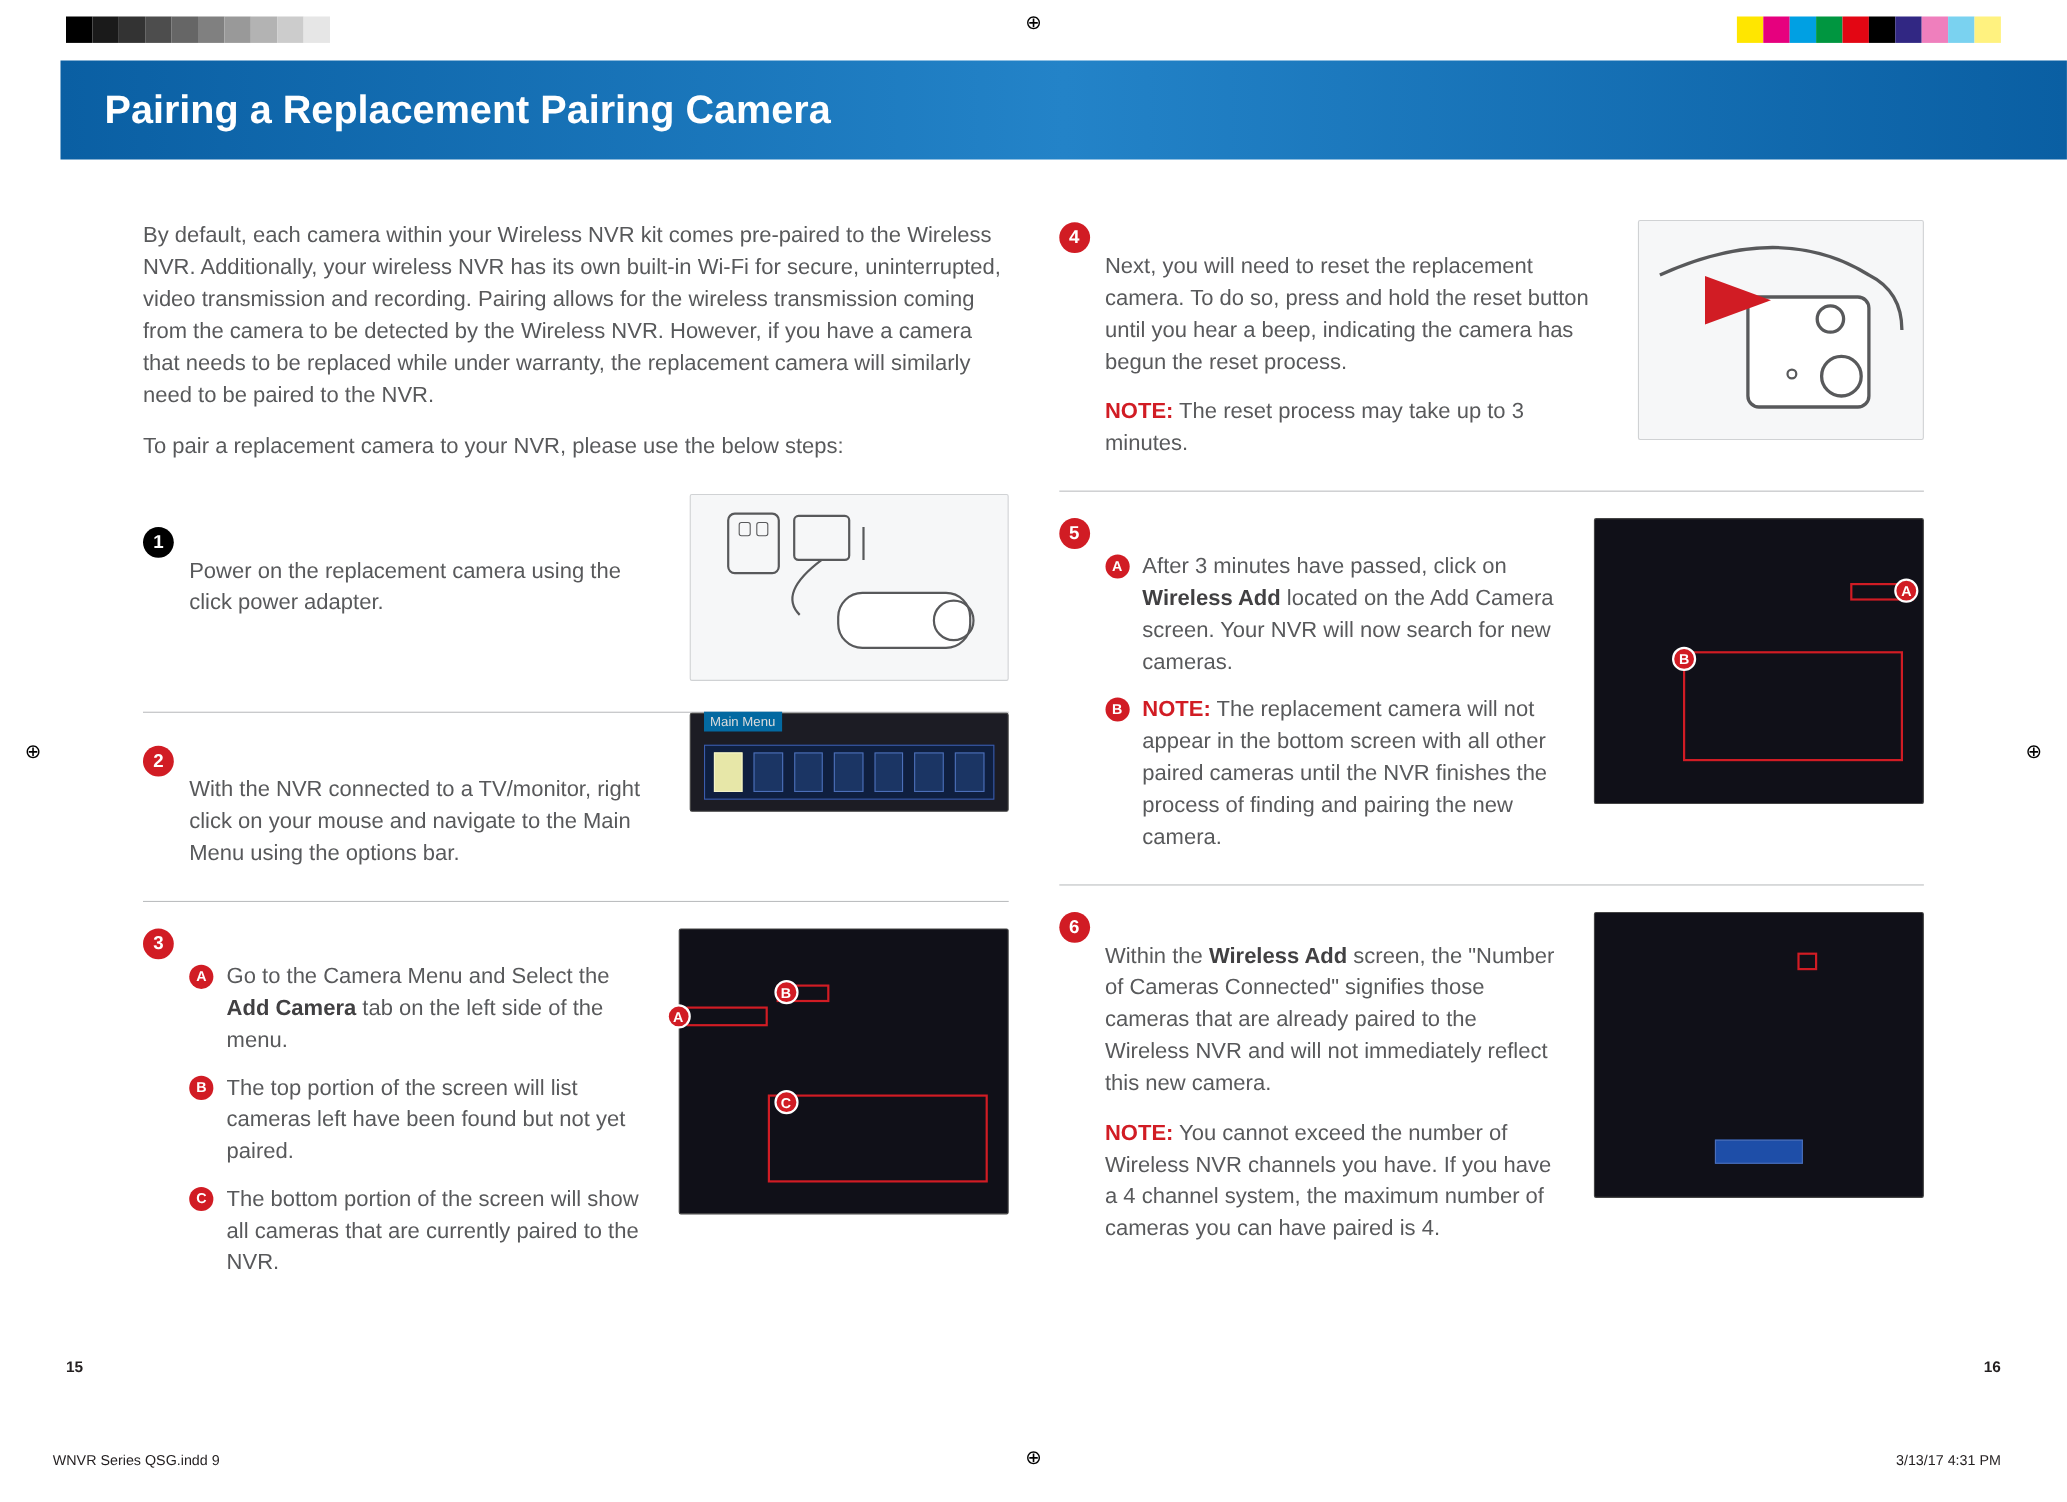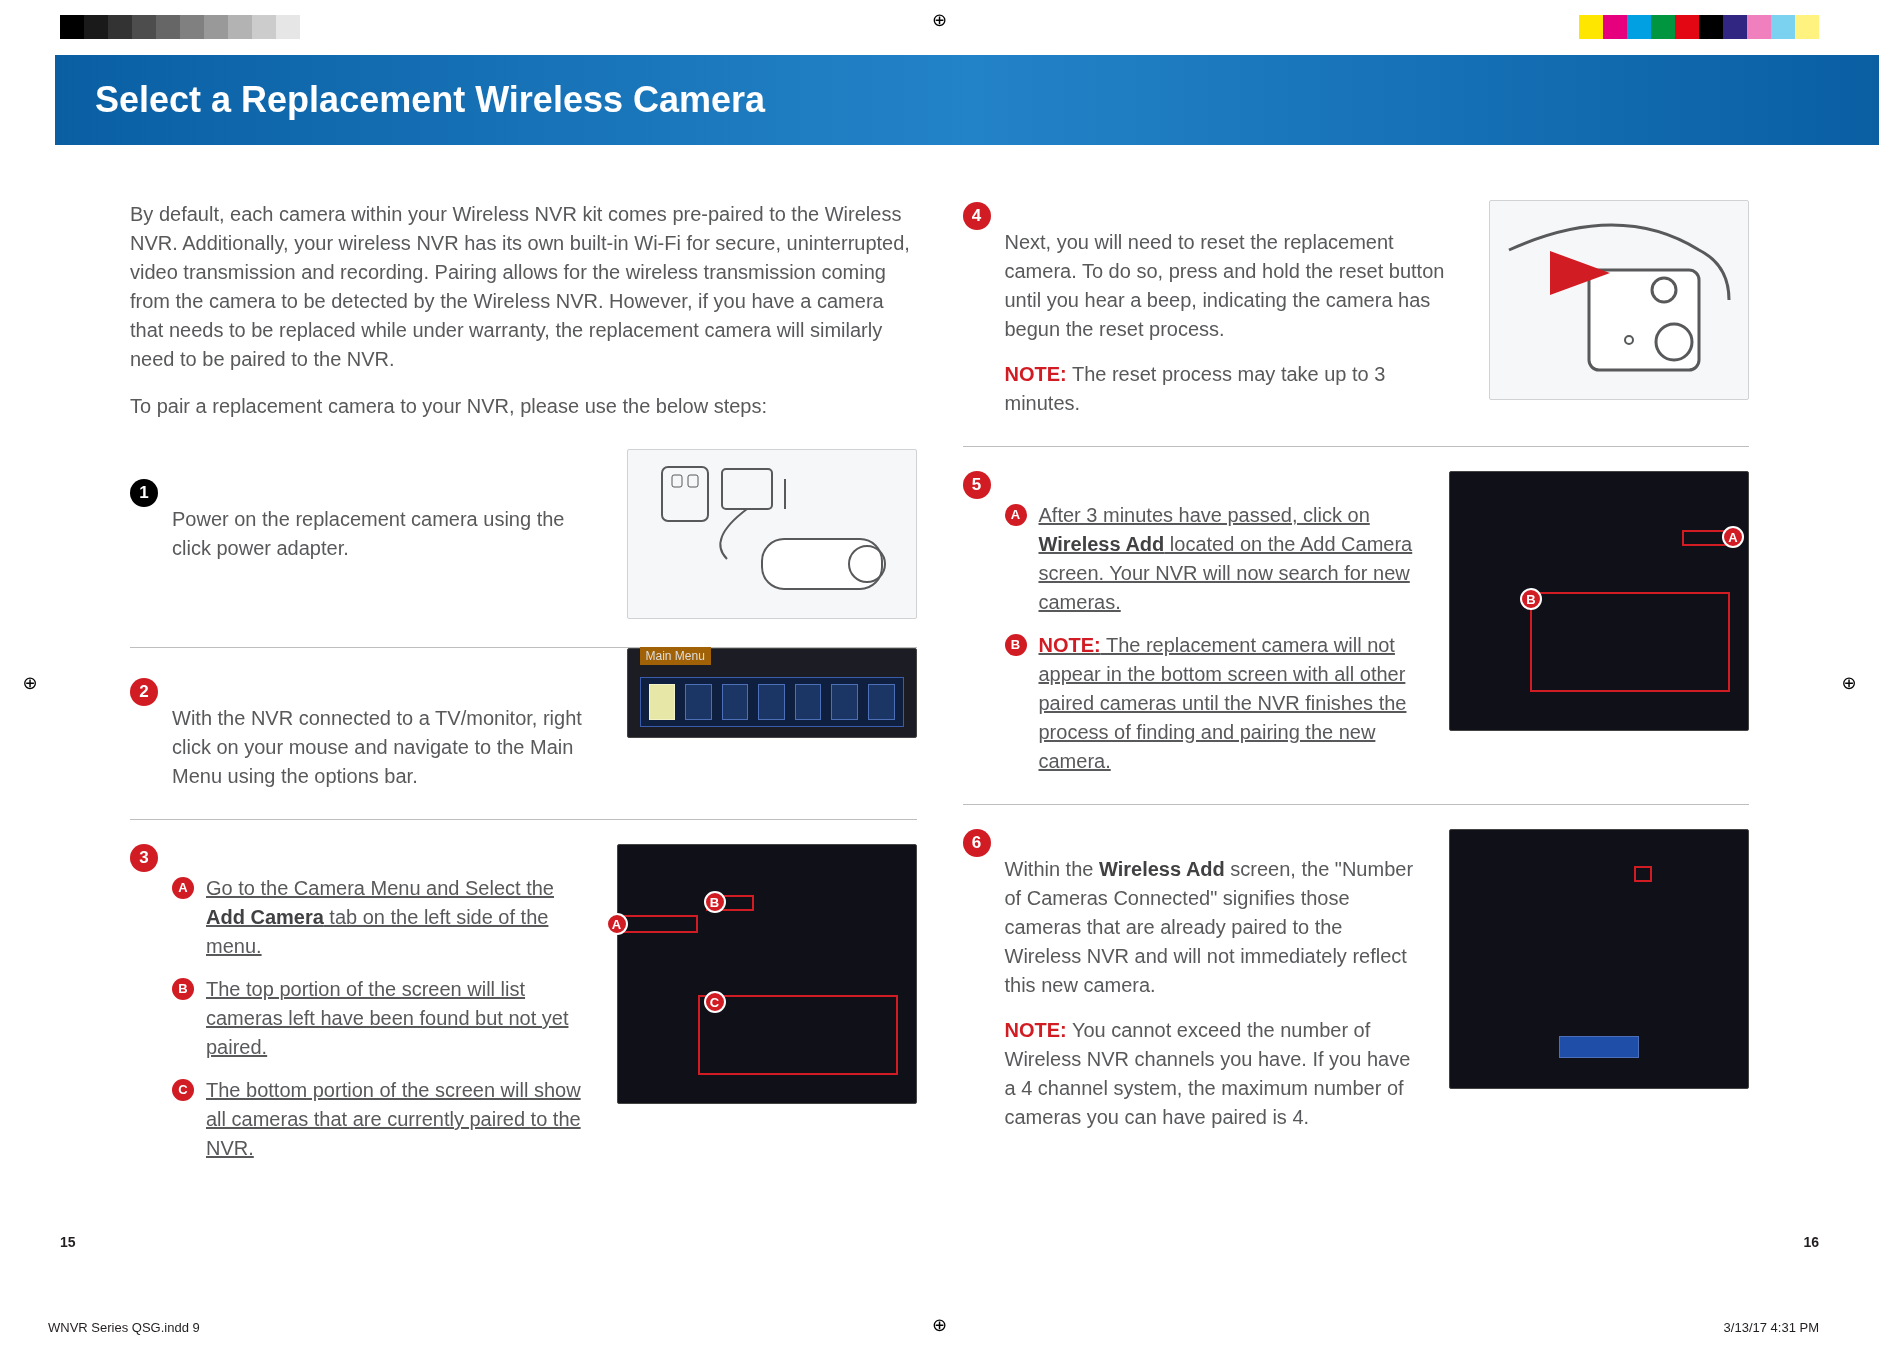--- a/index.html
+++ b/index.html
@@ -94,21 +94,21 @@
     flex: 0 0 auto;
     width: 22px; height: 22px;
     border-radius: 50%;
     background: #d11c24;
     color: #fff;
     font-size: 13px;
     font-weight: 700;
     display: flex; align-items: center; justify-content: center;
     margin-top: 3px;
   }
-  .sub .stxt { flex: 1 1 0; text-decoration: underline; }
+  .sub .stxt { flex: 1 1 0; }
   .sub.first { margin-top: 4px; }
   .note-label { color: #d11c24; font-weight: 700; }
   .bold { font-weight: 700; color:#414042;}
   .hr { border: none; border-top: 1px solid #bcbec0; margin-top: 28px; }
 
   
   .illus {
     flex: 0 0 auto;
     background: #f6f7f8;
     border: 1px solid #d0d2d4;
@@ -148,21 +148,21 @@
   }
   .menu-row {
     position:absolute; top:12px; left:12px; right:12px; height:50px;
     display:flex; gap:10px; align-items:center;
     padding:6px 8px;
     background:#0f1f3f;
     border:1px solid #3b5cad;
   }
   .menu-row .mi { width:36px; height:36px; background:#1b3564; border:1px solid #4c6fb8; }
   .menu-row .mi.sel { background:#e7e7a8; border-color:#f3f3c8;}
-  .menu-label{position:absolute; top:-2px; left:12px; font-size:12px; color:#ddd; background:#a16207; padding:2px 6px;}
+  .menu-label{position:absolute; top:-2px; left:12px; font-size:12px; color:#ddd; background:#0369a1; padding:2px 6px;}
 
   .pagenum {
     position: absolute;
     bottom: 115px;
     font-size: 14px;
     font-weight: 700;
     color: #231f20;
   }
   .pagenum.left { left: 60px; }
   .pagenum.right { right: 60px; text-align: right; }
@@ -206,21 +206,21 @@
     <div class="bar" style="background:#7ad2f0"></div>
     <div class="bar" style="background:#fff27f"></div>
   </div>
 </div>
 <div class="reg-mark reg-top">⊕</div>
 <div class="reg-mark reg-left">⊕</div>
 <div class="reg-mark reg-right">⊕</div>
 <div class="reg-mark reg-bottom">⊕</div>
 
 <div class="page-header">
-  <span>Select a Replacement Wireless Camera</span>
+  <span>Pairing a Replacement Pairing Camera</span>
 </div>
 
 <div class="content">
 
   <div class="col">
     <p class="intro">By default, each camera within your Wireless NVR kit comes pre-paired to the Wireless NVR. Additionally, your wireless NVR has its own built-in Wi-Fi for secure, uninterrupted, video transmission and recording. Pairing allows for the wireless transmission coming from the camera to be detected by the Wireless NVR. However, if you have a camera that needs to be replaced while under warranty, the replacement camera will similarly need to be paired to the NVR.</p>
     <p class="subintro">To pair a replacement camera to your NVR, please use the below steps:</p>
 
     <div class="step-row" style="margin-top:28px">
       <div class="body">

